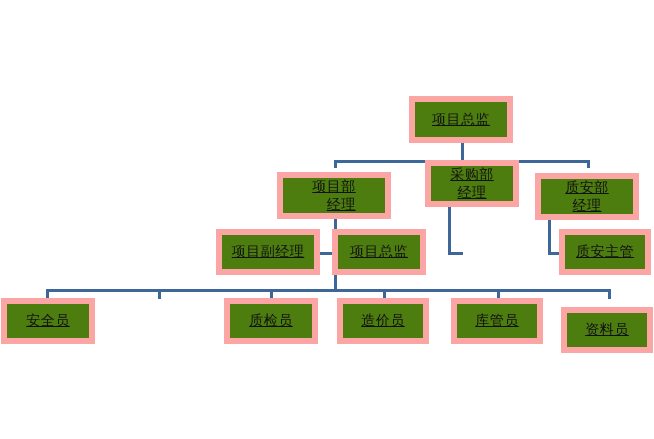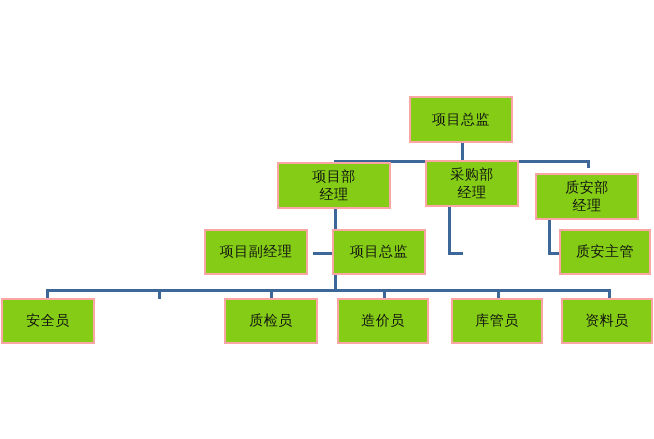--- a/index.html
+++ b/index.html
@@ -11,32 +11,33 @@
     position: relative;
     width: 654px;
     height: 439px;
     background: #ffffff;
     overflow: hidden;
     font-family: "DejaVu Sans", "Liberation Sans", sans-serif;
   }
   .node {
     position: absolute;
     box-sizing: border-box;
-    background: #84cc16;
-    border: 2px solid #fca5a5;
+    background: #4d7c0f;
+    border: 6px solid #fca5a5;
     color: #111111;
     display: flex;
     align-items: center;
     justify-content: center;
     text-align: center;
     font-size: 14px;
     line-height: 1.25;
     letter-spacing: 0.5px;
     z-index: 3;
     white-space: pre-line;
+    text-decoration: underline;
   }
   .conn {
     position: absolute;
     background: #3d6699;
     z-index: 1;
   }
   .conn-h { height: 3px; }
   .conn-v { width: 3px; }
 </style>
 </head>
@@ -63,30 +64,30 @@
   <div class="conn conn-h" style="left:46px; top:289px; width:565px;"></div>
   <div class="conn conn-v" style="left:46px; top:289px; height:10px;"></div>
   <div class="conn conn-v" style="left:158px; top:289px; height:10px;"></div>
   <div class="conn conn-v" style="left:270px; top:289px; height:10px;"></div>
   <div class="conn conn-v" style="left:383px; top:289px; height:10px;"></div>
   <div class="conn conn-v" style="left:497px; top:289px; height:10px;"></div>
   <div class="conn conn-v" style="left:608px; top:289px; height:10px;"></div>
 
   <div class="node" style="left:409px; top:96px; width:104px; height:47px;">项目总监</div>
 
-  <div class="node" style="left:277px; top:162px; width:114px; height:47px;">项目部
+  <div class="node" style="left:277px; top:172px; width:114px; height:47px;text-align:right;">项目部
 经理</div>
   <div class="node" style="left:425px; top:160px; width:94px; height:47px;">采购部
 经理</div>
   <div class="node" style="left:535px; top:173px; width:104px; height:47px;">质安部
 经理</div>
 
-  <div class="node" style="left:204px; top:229px; width:104px; height:46px;text-align:right;">项目副经理</div>
+  <div class="node" style="left:216px; top:229px; width:104px; height:46px;text-align:right;">项目副经理</div>
   <div class="node" style="left:332px; top:229px; width:94px; height:46px;">项目总监</div>
   <div class="node" style="left:1px; top:298px; width:94px; height:46px;">安全员</div>
 
   <div class="node" style="left:559px; top:229px; width:92px; height:46px;">质安主管</div>
   <div class="node" style="left:224px; top:298px; width:94px; height:46px;text-align:right;">质检员</div>
   <div class="node" style="left:451px; top:298px; width:92px; height:46px;">库管员</div>
   <div class="node" style="left:337px; top:298px; width:92px; height:46px;">造价员</div>
-  <div class="node" style="left:561px; top:298px; width:92px; height:46px;">资料员</div>
+  <div class="node" style="left:561px; top:307px; width:92px; height:46px;">资料员</div>
 
 </div>
 
 </body></html>

